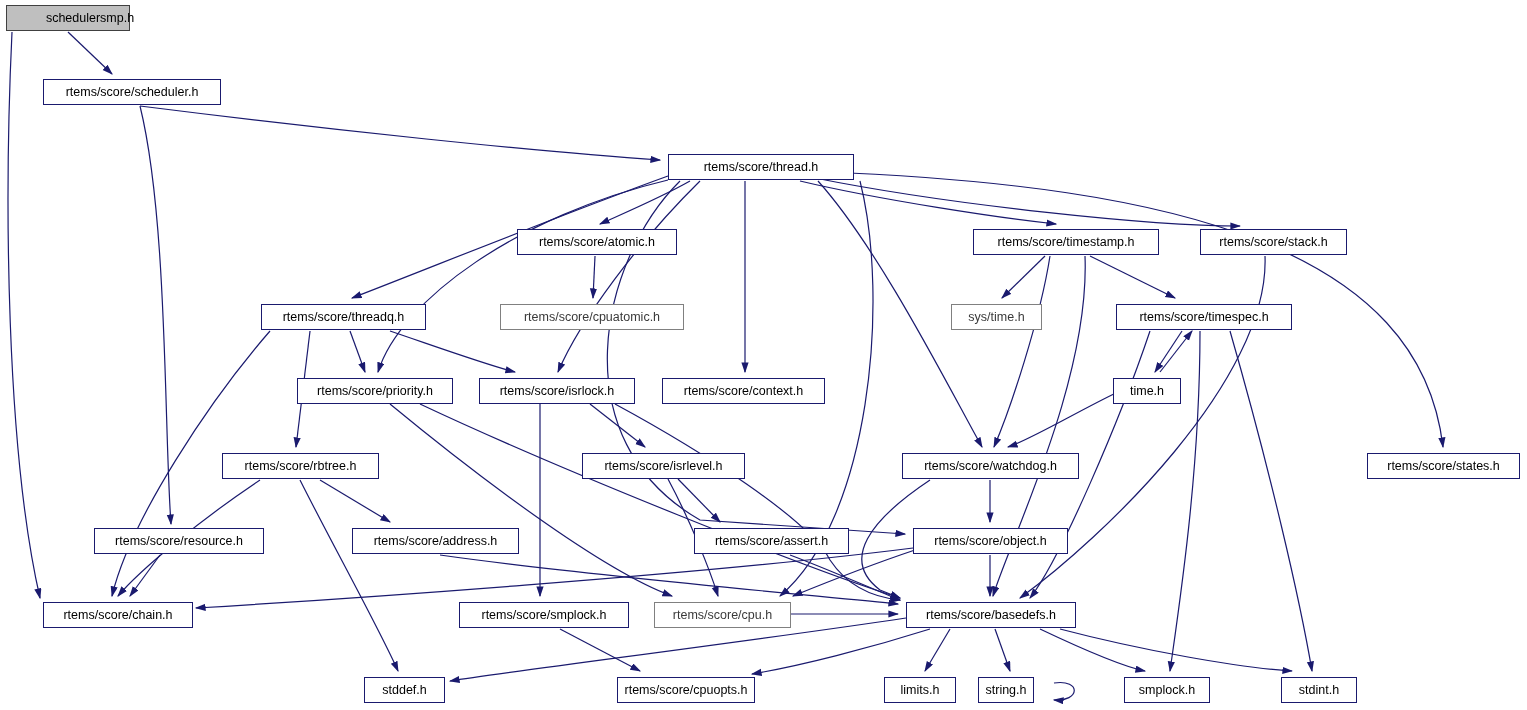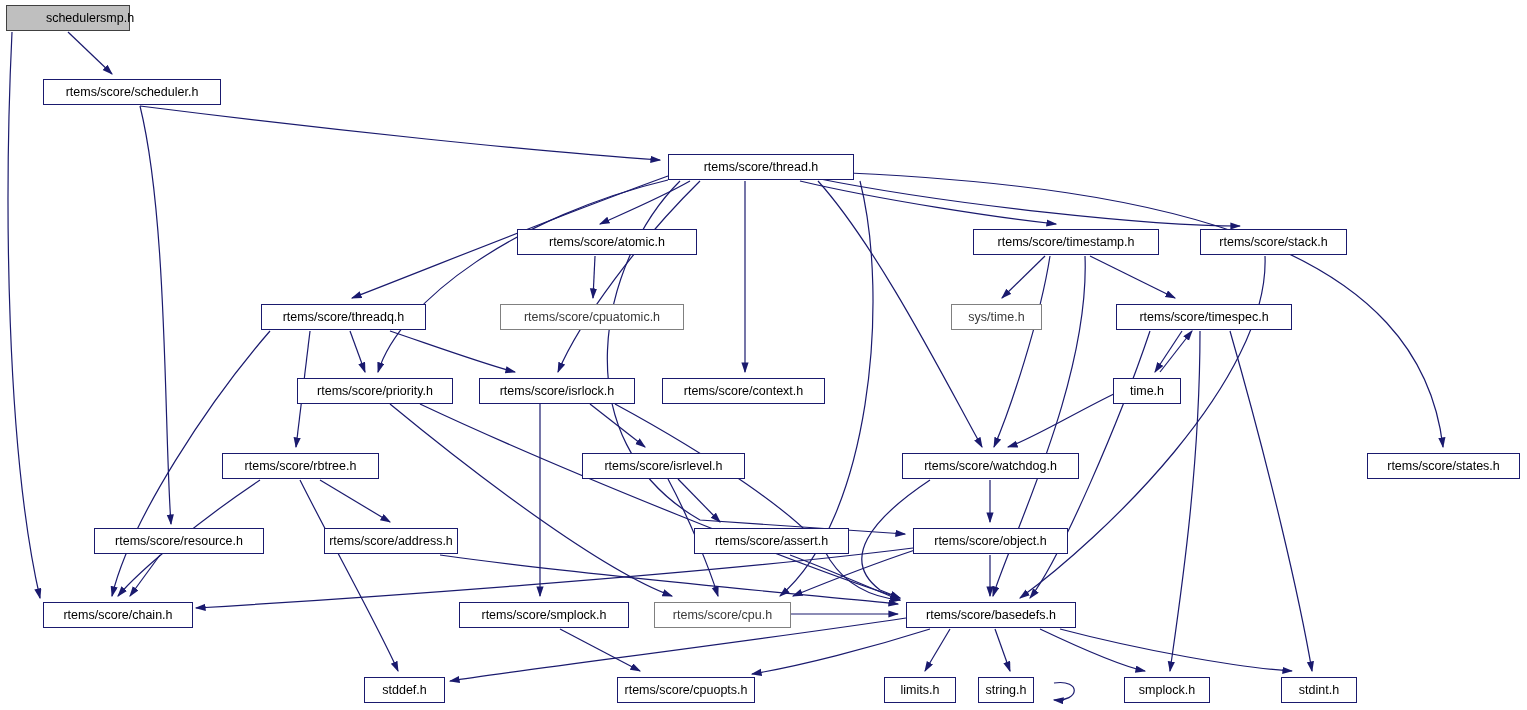--- a/index.html
+++ b/index.html
@@ -180,21 +180,21 @@
 
   <div class="node root" style="left:6px;top:5px;width:124px;">
       <span>schedulersmp.h</span>
     </div>
   <div class="node" style="left:43px;top:79px;width:178px;">
       <span>rtems/score/scheduler.h</span>
     </div>
   <div class="node" style="left:668px;top:154px;width:186px;">
       <span>rtems/score/thread.h</span>
     </div>
-  <div class="node" style="left:517px;top:229px;width:180px;">
+  <div class="node" style="left:517px;top:229px;width:160px;">
       <span>rtems/score/atomic.h</span>
     </div>
   <div class="node" style="left:973px;top:229px;width:186px;">
       <span>rtems/score/timestamp.h</span>
     </div>
   <div class="node" style="left:1200px;top:229px;width:147px;">
       <span>rtems/score/stack.h</span>
     </div>
   <div class="node plain" style="left:500px;top:304px;width:184px;">
       <span>rtems/score/cpuatomic.h</span>
@@ -228,21 +228,21 @@
     </div>
   <div class="node" style="left:902px;top:453px;width:177px;">
       <span>rtems/score/watchdog.h</span>
     </div>
   <div class="node" style="left:1367px;top:453px;width:153px;">
       <span>rtems/score/states.h</span>
     </div>
   <div class="node" style="left:94px;top:528px;width:170px;">
       <span>rtems/score/resource.h</span>
     </div>
-  <div class="node" style="left:324px;top:528px;width:134px;align-items:center;">
+  <div class="node" style="left:352px;top:528px;width:167px;align-items:center;">
       <span>rtems/score/address.h</span>
     </div>
   <div class="node" style="left:684px;top:528px;width:155px;margin-left:10px;">
       <span>rtems/score/assert.h</span>
     </div>
   <div class="node" style="left:913px;top:528px;width:155px;">
       <span>rtems/score/object.h</span>
     </div>
   <div class="node" style="left:43px;top:602px;width:150px;">
       <span>rtems/score/chain.h</span>

